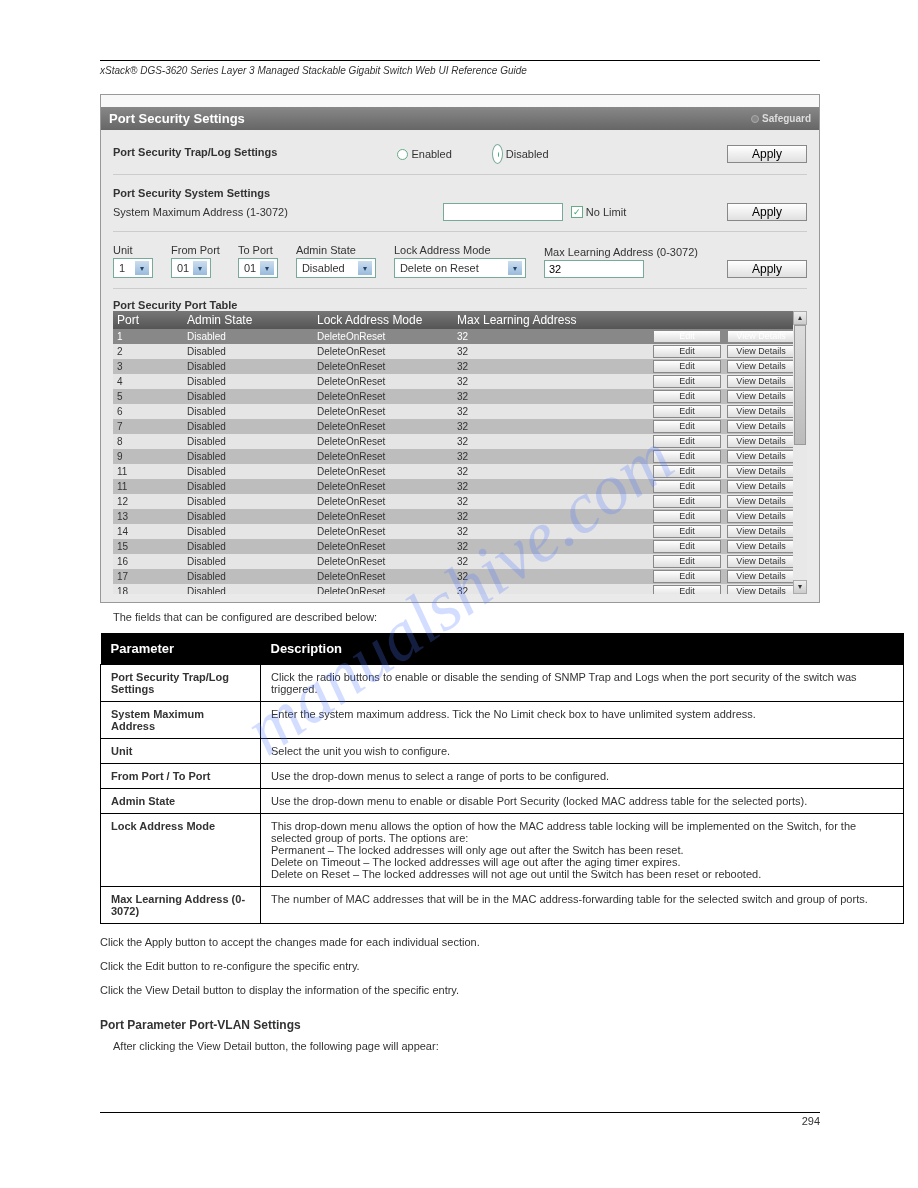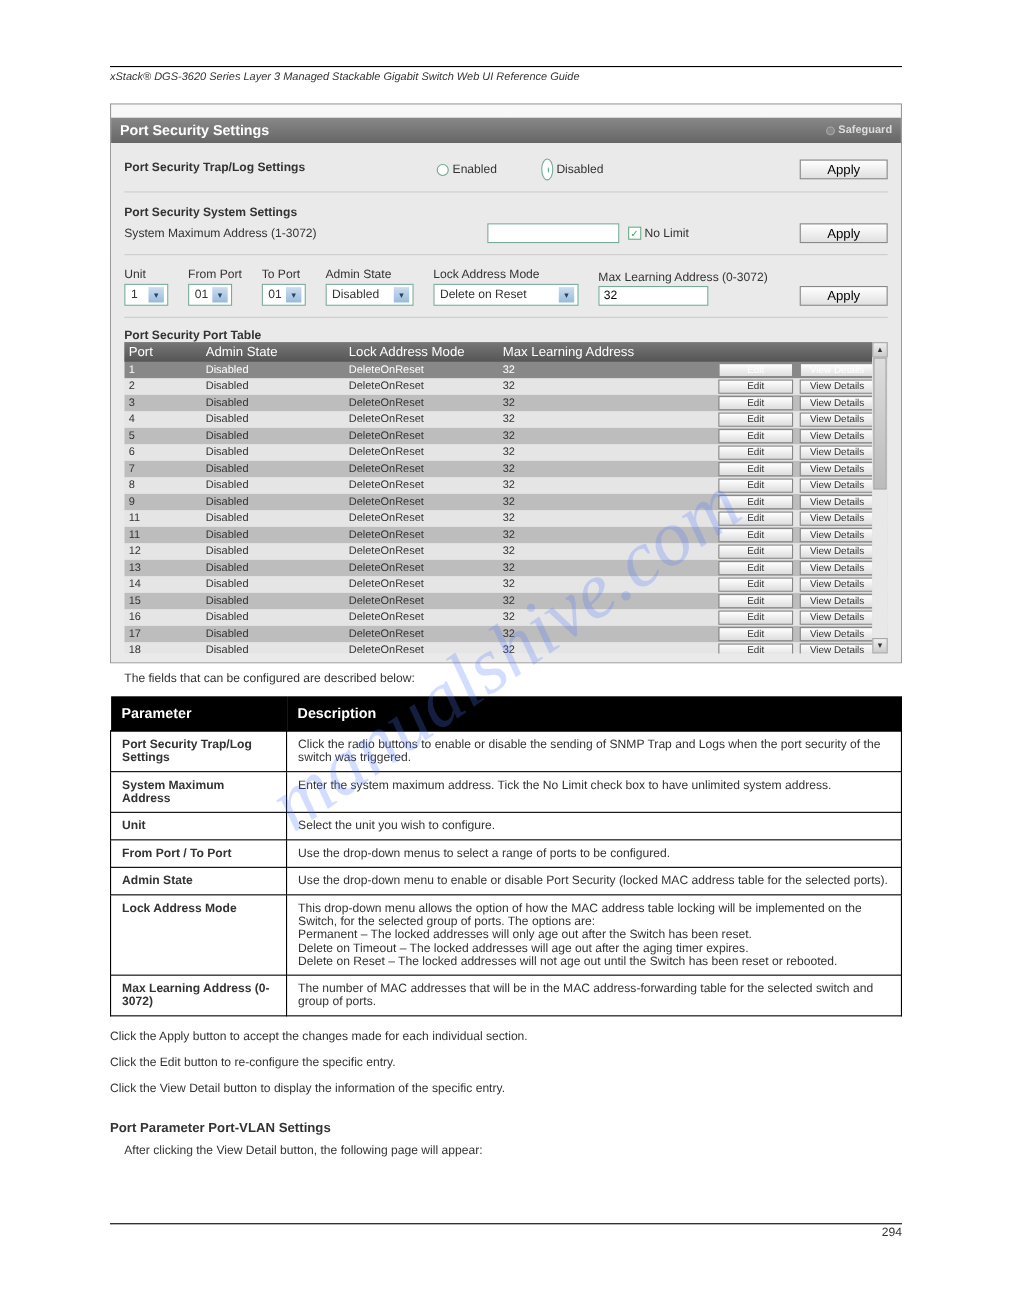--- a/index.html
+++ b/index.html
@@ -37,21 +37,21 @@
 .trow { display: flex; font-size: 10px; padding: 1px 4px; align-items: center; height: 15px; }
 .trow.even { background: #e5e5e5; } .trow.odd { background: #bdbdbd; }
 .trow.sel-row { background: #888; color: #fff; }
 .mini-btn { width: 68px; height: 13px; background: linear-gradient(#fff,#ddd); border: 1px solid #888; font-size: 9px; text-align: center; line-height: 11px; cursor: pointer; }
 .scrollbar { position: absolute; right: 0; top: 0; bottom: 0; width: 14px; background: #ddd; display: flex; flex-direction: column; }
 .sb-btn { height: 14px; background: linear-gradient(#eee,#ccc); border: 1px solid #aaa; font-size: 8px; text-align: center; line-height: 12px; }
 .sb-track { flex: 1; background: #e8e8e8; position: relative; }
 .sb-thumb { position: absolute; top: 0; left: 1px; right: 1px; height: 120px; background: linear-gradient(#ddd,#bbb); border: 1px solid #999; }
 .doc-caption { text-align: center; font-size: 11px; margin: 12px 0 20px; }
 .doc-para { font-size: 11px; margin: 8px 13px 10px; }
-.doc-table { width: 720px; border-collapse: collapse; font-size: 11px; }
+.doc-table { width: 804px; border-collapse: collapse; font-size: 11px; }
 .doc-table th { background: #000; color: #fff; text-align: left; padding: 8px 10px; font-size: 13px; }
 .doc-table td { border: 1px solid #000; padding: 6px 10px; vertical-align: top; }
 .doc-table td:first-child { width: 160px; font-weight: bold; }
 .doc-click { font-size: 11px; margin: 12px 0; }
 .h4 { font-weight: bold; font-size: 12px; margin: 22px 0 6px; }
 .page-top-rule { border-top: 1px solid #000; width: 720px; margin-bottom: 4px; }
 .page-top-text { font-style: italic; font-size: 10px; margin-bottom: 18px; }
 .page-bot { border-top: 1px solid #000; width: 720px; margin-top: 60px; text-align: right; font-size: 11px; padding-top: 2px; }
 .watermark { position: absolute; left: 50%; top: 50%; transform: translate(-50%,-50%) rotate(-35deg); font-size: 72px; color: rgba(80,120,255,0.25); font-style: italic; pointer-events: none; z-index: 99; font-family: "Times New Roman", serif; }
 .page { position: relative; }

